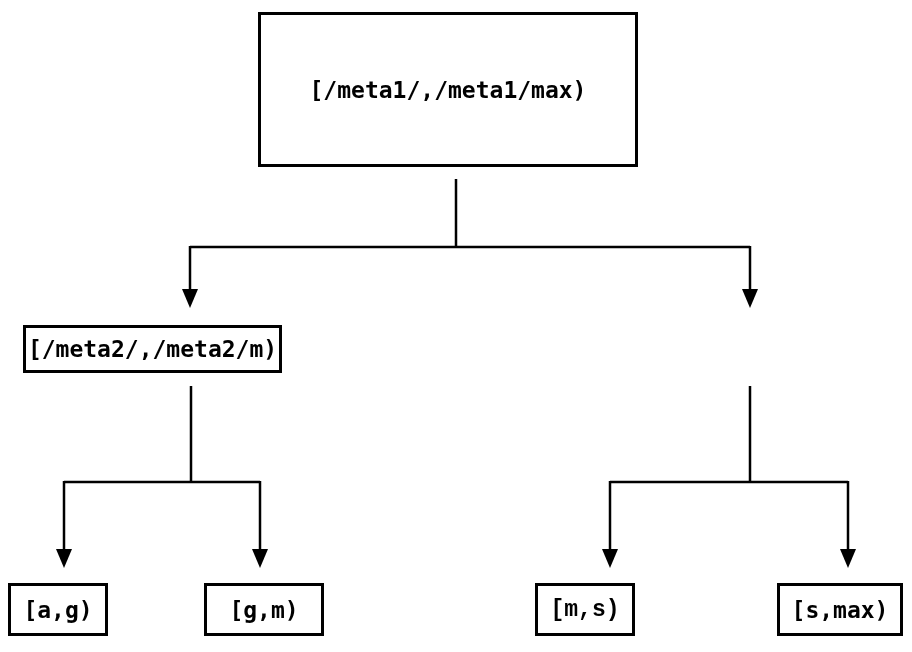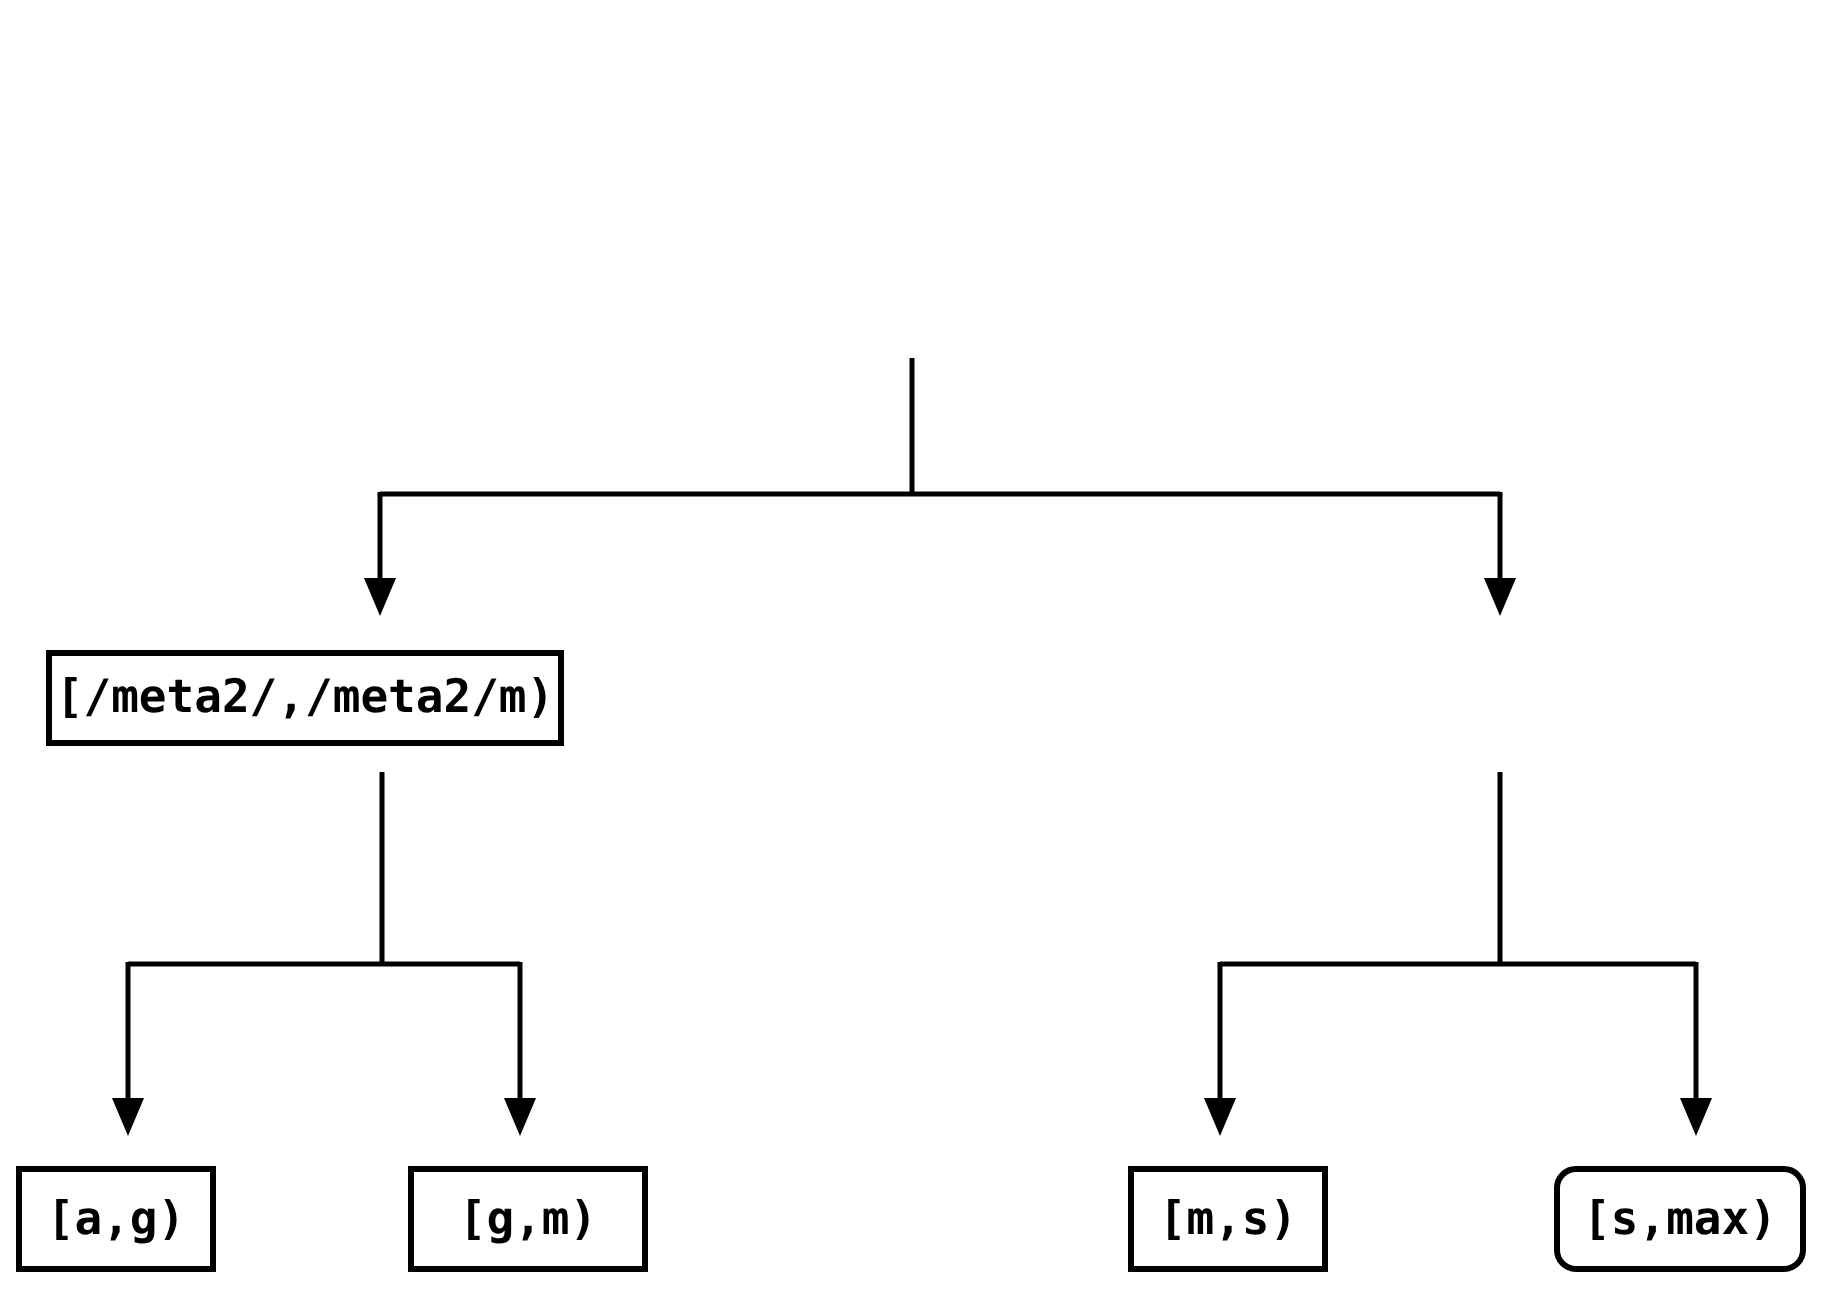--- a/index.html
+++ b/index.html
@@ -43,22 +43,22 @@
   .arrowhead {
     fill: #000000;
     stroke: none;
   }
   
   #node-root      { left: 258px; top: 12px;  width: 380px; height: 155px; }
   #node-left      { left: 23px;  top: 325px; width: 259px; height: 48px;  }
   #node-right     { left: 582px; top: 325px; width: 320px; height: 48px;  }
   #node-leaf-ag   { left: 8px;   top: 583px; width: 100px; height: 53px;  }
   #node-leaf-gm   { left: 204px; top: 583px; width: 120px;  height: 53px;  }
-  #node-leaf-ms   { left: 564px; top: 583px; width: 100px; height: 53px;  }
-  #node-leaf-smax { left: 777px; top: 583px; width: 126px; height: 53px; border-radius: 11px;  }
+  #node-leaf-ms   { left: 535px; top: 583px; width: 100px; height: 53px; font-family: Liberation Mono, monospace;  }
+  #node-leaf-smax { left: 777px; top: 583px; width: 126px; height: 53px;  }
 </style>
 </head>
 <body>
 
 <div id="diagram">
 
   <svg id="connectors" viewBox="0 0 912 652" xmlns="http://www.w3.org/2000/svg">
 
     <path class="edge" d="M456 179 L456 247 M190 247 L750 247"></path>
 
@@ -78,20 +78,23 @@
 
     <path class="edge" d="M750 386 L750 482 M610 482 L848 482"></path>
 
     <path class="edge" d="M610 481 L610 550"></path>
     <polygon class="arrowhead" points="602,549 618,549 610,568"></polygon>
 
     <path class="edge" d="M848 481 L848 550"></path>
     <polygon class="arrowhead" points="840,549 856,549 848,568"></polygon>
   </svg>
 
+  <div class="node" id="node-root">
+    <span>[/meta1/,/meta1/max)</span>
+  </div>
 
   <div class="node" id="node-left">
     <span>[/meta2/,/meta2/m)</span>
   </div>
 
 
   <div class="node" id="node-leaf-ag">
     <span>[a,g)</span>
   </div>
 

